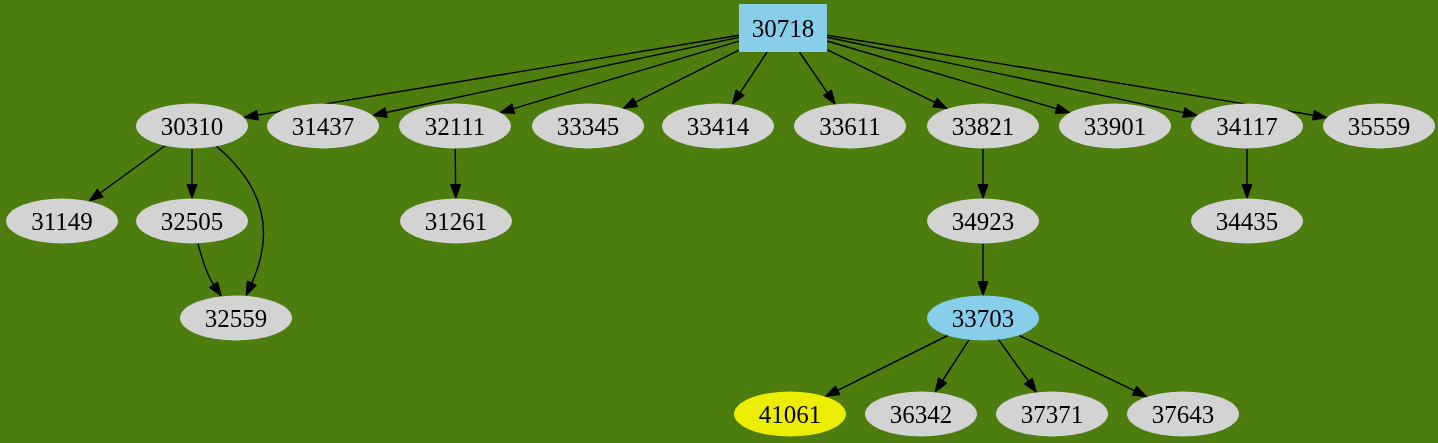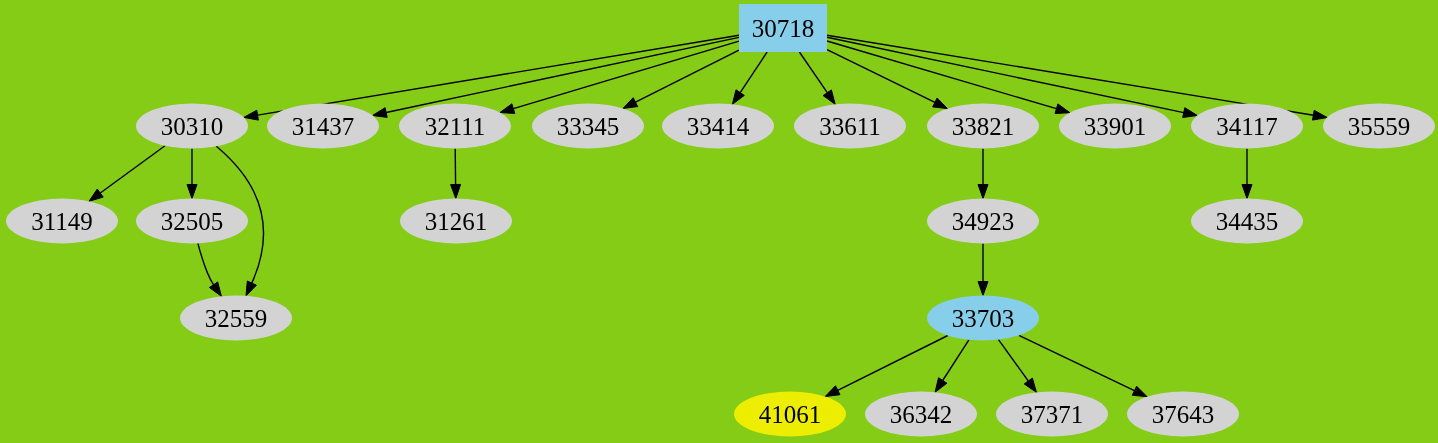--- a/index.html
+++ b/index.html
@@ -4,21 +4,21 @@
 <style>
   html, body {
     margin: 0;
     padding: 0;
     background: #ffffff;
   }
   .canvas-wrap {
     width: 1438px;
     height: 443px;
     position: relative;
-    background: #84cc16;
+    background: #4d7c0f;
     overflow: hidden;
   }
   svg {
     display: block;
   }
   .edge-path {
     fill: none;
     stroke: #000000;
     stroke-width: 1.4;
   }

